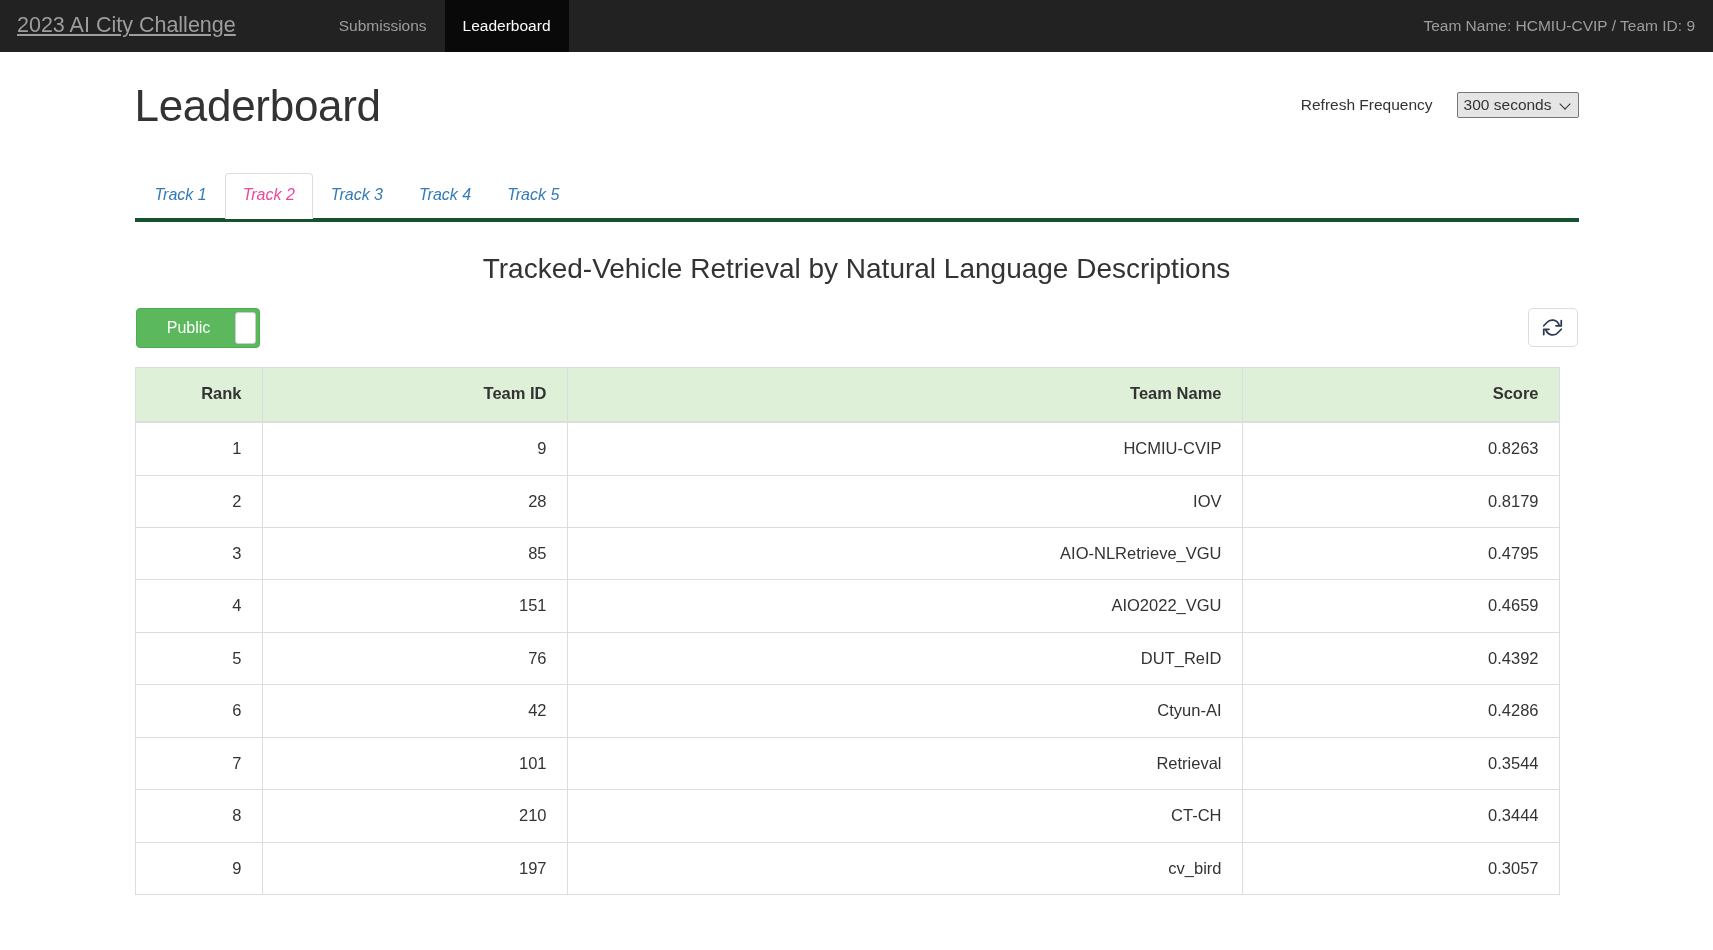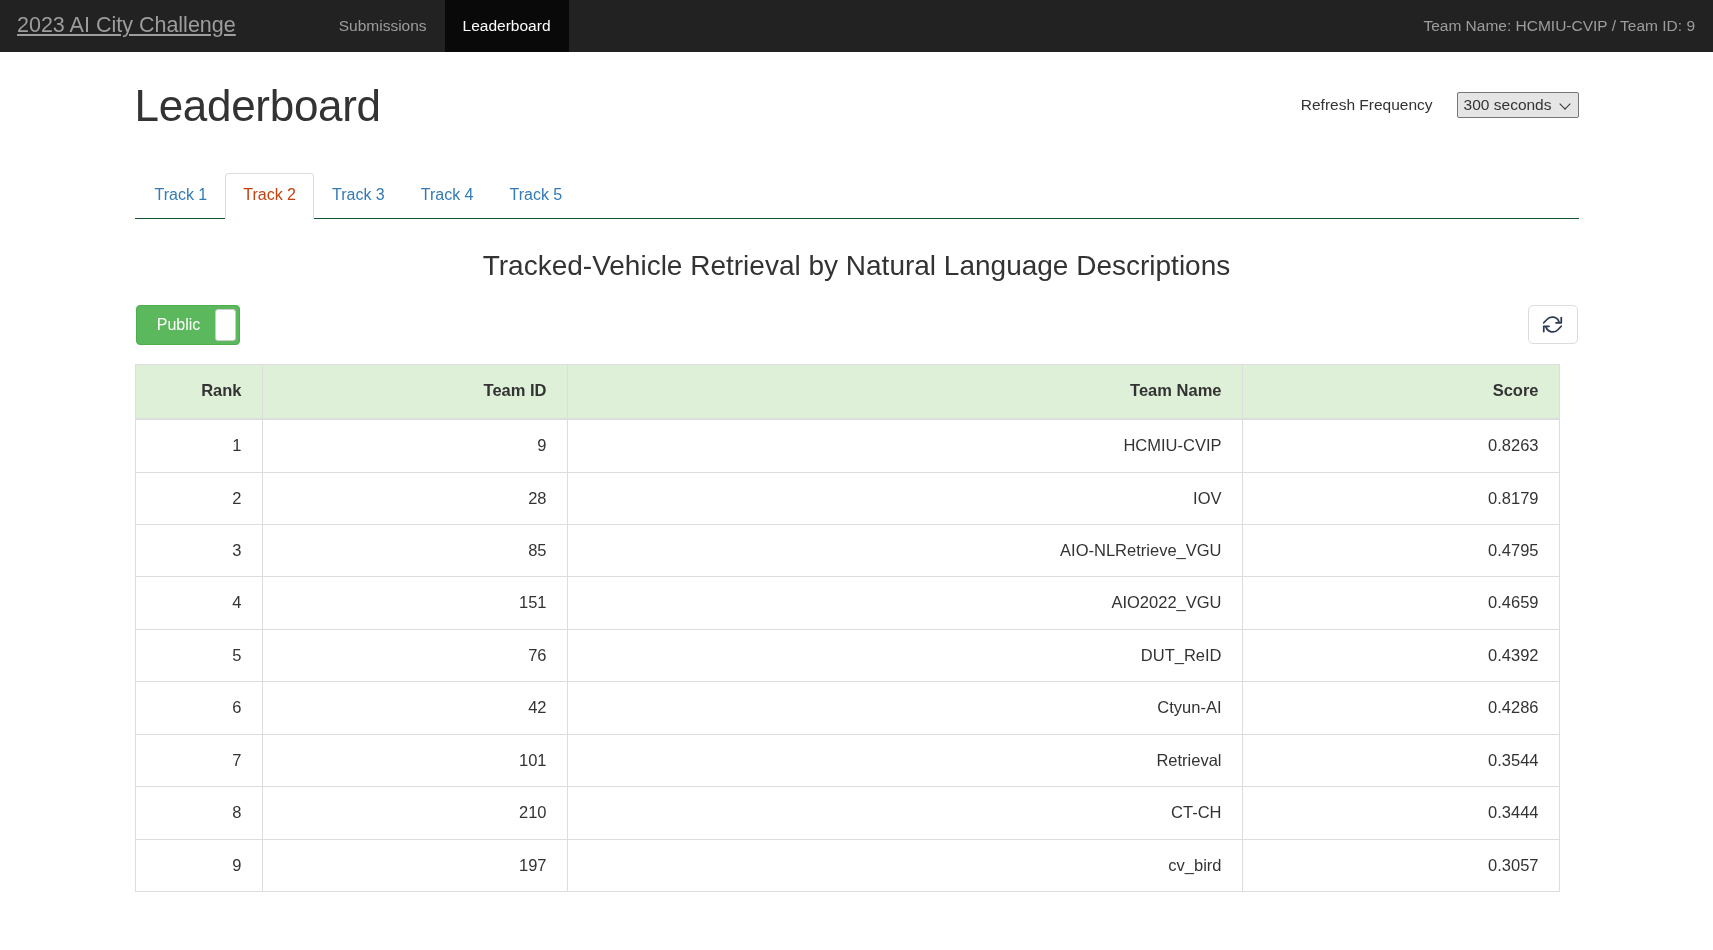--- a/index.html
+++ b/index.html
@@ -127,37 +127,38 @@
     border-right: 1.6px solid #333;
     border-bottom: 1.6px solid #333;
     transform: rotate(45deg);
   }
 
   
   .tabs {
     margin-top: 43px;
     display: flex;
     align-items: flex-end;
-    border-bottom: 1px solid #14532d;
+    border-bottom: 4px solid #14532d;
     padding-left: 2px;
+    font-style: italic;
   }
   .tab {
     font-size: 16px;
     color: #337ab7;
     padding: 10px 17px 11px 17px;
     margin-bottom: -1px;
     border: 1px solid transparent;
     border-radius: 4px 4px 0 0;
     cursor: pointer;
     line-height: 1.42;
     background: transparent;
     white-space: nowrap;
   }
   .tab.active {
-    color: #c2410c;
+    color: #ec4899;
     background: #ffffff;
     border-color: #dddddd #dddddd #ffffff;
     cursor: default;
   }
 
   
   .section-title {
     text-align: center;
     font-size: 28px;
     font-weight: 400;
@@ -168,21 +169,21 @@
 
   
   .toolbar {
     margin-top: 22px;
     display: flex;
     align-items: center;
     justify-content: space-between;
     padding: 0 1px;
   }
   .toggle {
-    width: 104px;
+    width: 124px;
     height: 40px;
     background: #5cb85c;
     border: 1px solid #4cae4c;
     border-radius: 4px;
     display: flex;
     align-items: center;
     position: relative;
     cursor: pointer;
     padding: 0;
   }

